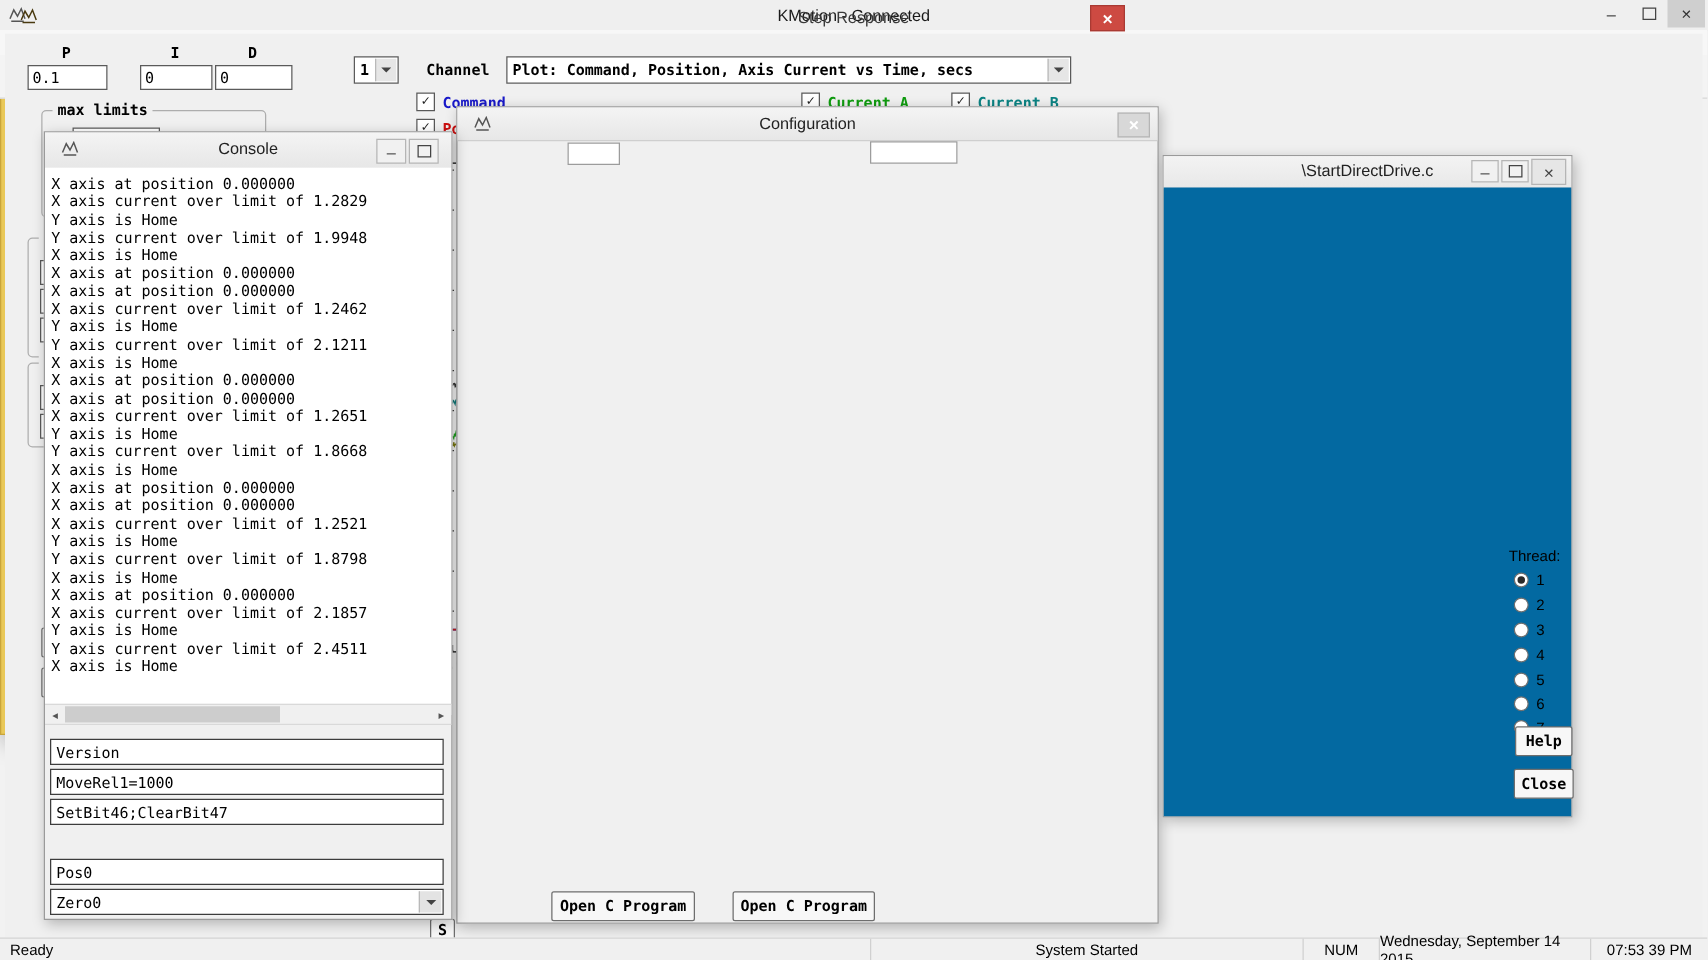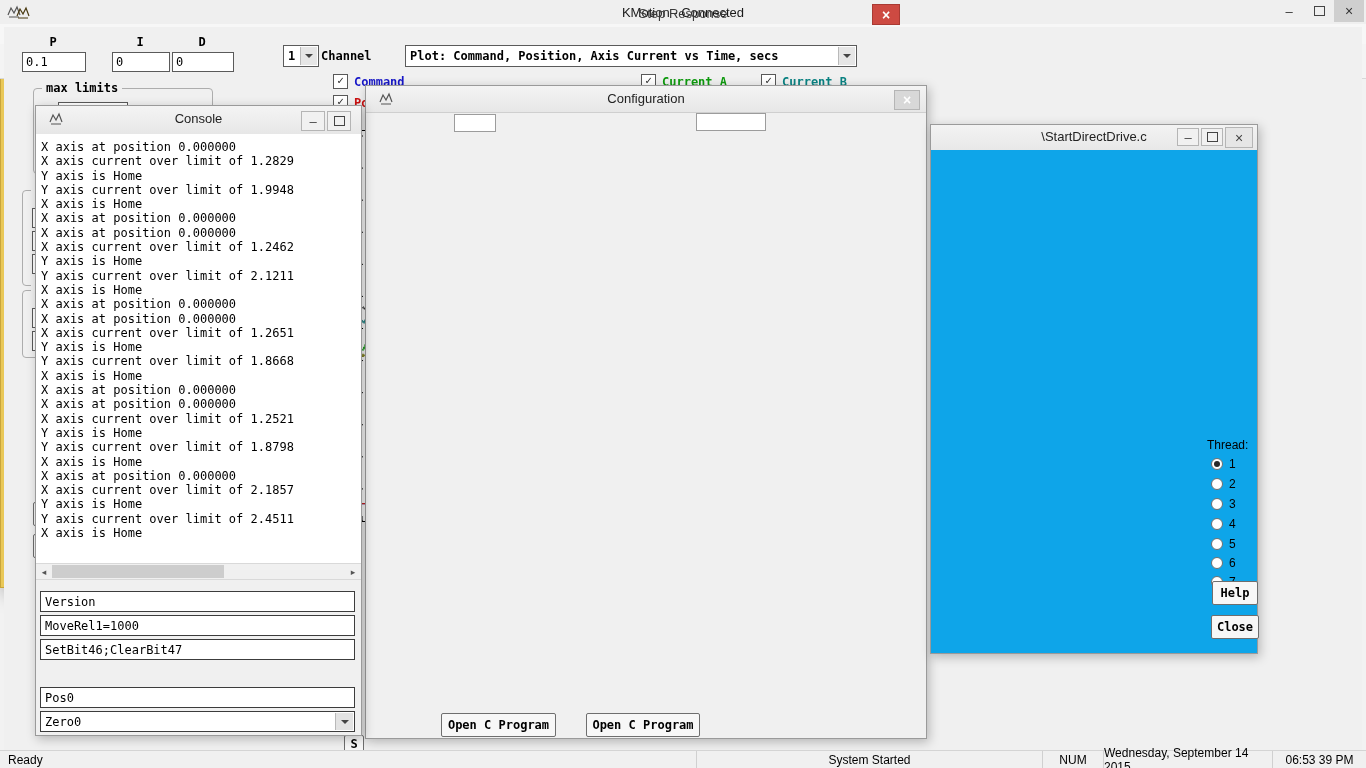--- a/index.html
+++ b/index.html
@@ -57,21 +57,21 @@
   
   .field{background:#fff;border:1px solid #5a5a5a;height:18px;display:flex;align-items:center;
     padding:0 3px;font:12px "DejaVu Sans Mono",monospace;}
   .btn{position:absolute;background:#f7f7f7;border:1px solid #6e6e6e;border-radius:2px;
     display:flex;align-items:center;justify-content:center;font:700 12px "DejaVu Sans Mono",monospace;}
   .btn.default{border:2px solid #4796e3;}
   .group{position:absolute;border:1px solid #adadad;border-radius:4px;}
   .glabel{position:absolute;top:-8px;left:8px;background:#f0f0f0;padding:0 4px;
     font:700 12px "DejaVu Sans Mono",monospace;white-space:nowrap;}
   .fl-row{position:absolute;display:flex;align-items:center;gap:7px;}
-  .flabel{font:700 12px "DejaVu Sans Mono",monospace;white-space:nowrap;}
+  .flabel{font:700 12px "DejaVu Sans Mono",monospace;white-space:nowrap;margin-left:20px;}
   .combo{position:absolute;background:#fff;border:1px solid #5a5a5a;display:flex;align-items:center;
     padding-left:4px;font:700 12px "DejaVu Sans Mono",monospace;white-space:nowrap;overflow:hidden;}
   .combo .arrowbox{position:absolute;right:1px;top:1px;bottom:1px;width:16px;background:#e6e6e6;
     border-left:1px solid #b9b9b9;display:flex;align-items:center;justify-content:center;}
   .arrowbox::after{content:"";border:4px solid transparent;border-top-color:#444;margin-top:4px;}
   .cbitem{position:absolute;display:flex;align-items:center;gap:6px;}
   .cb{width:13px;height:13px;background:#fff;border:1px solid #585858;flex:none;
     font:700 11px/12px "DejaVu Sans Mono",monospace;text-align:center;color:#222;}
   .cbl{font:700 12px "DejaVu Sans Mono",monospace;white-space:nowrap;}
   .radio-row{position:absolute;display:flex;align-items:center;gap:6px;font-size:12px;}
@@ -96,21 +96,21 @@
   .c-row .arrowbox{position:absolute;right:1px;top:1px;bottom:1px;width:17px;background:#e3e3e3;
     border-left:1px solid #b9b9b9;display:flex;align-items:center;justify-content:center;}
 
   
   #config-win{left:365px;top:85px;width:560px;height:652px;z-index:10;}
   .partial-control{position:absolute;background:#fff;border:1px solid #9c9c9c;}
 
   
   #editor-win{left:930px;top:124px;width:326px;height:528px;z-index:20;background:#fff;}
   #editor-win .titlebar{height:25px;background:linear-gradient(#f3f3f3,#e8e8e8);}
-  #editor-win .content{position:absolute;left:0;right:0;top:25px;bottom:0;background:#0ea5e9;}
+  #editor-win .content{position:absolute;left:0;right:0;top:25px;bottom:0;background:#0369a1;}
   .thread-label{position:absolute;left:276px;top:288px;font-size:12px;}
 
   
   #sr-win{left:300px;top:128px;width:907px;height:586px;z-index:40;background:#e9c858;
     border:1px solid #c9a53a;box-shadow:3px 5px 18px rgba(0,0,0,.35);}
   .sr-client{position:absolute;left:4px;right:4px;top:27px;bottom:4px;background:#f0f0f0;}
   .sr-title{position:absolute;left:0;right:0;top:6px;text-align:center;font-size:13px;color:#3a3a3a;}
   .sr-close{position:absolute;left:872px;top:4px;width:26px;height:19px;background:#cd4a42;
     border:1px solid #a93a33;color:#fff;display:flex;align-items:center;justify-content:center;
     font:700 12px "Liberation Sans",sans-serif;}
@@ -545,14 +545,14 @@
       <div class="tick-label" style="left: 381.667px; top: 0px; width: 28px; text-align: center;">2.5</div>
       <div class="tick-label" style="left: 460px; top: 0px; width: 28px; text-align: center;">3.0</div>
     </div>
 </div>
 
 <div class="statusbar">
   <div class="sb-seg sb-ready">Ready</div>
   <div class="sb-seg" style="width:345px;">System Started</div>
   <div class="sb-seg" style="width:60px;">NUM</div>
   <div class="sb-seg" style="width:168px;">Wednesday, September 14 2015</div>
-  <div class="sb-seg" style="width:93px;">06:53 39 PM</div>
+  <div class="sb-seg" style="width:93px;">07:53 39 PM</div>
 </div>
 
 </body></html>

